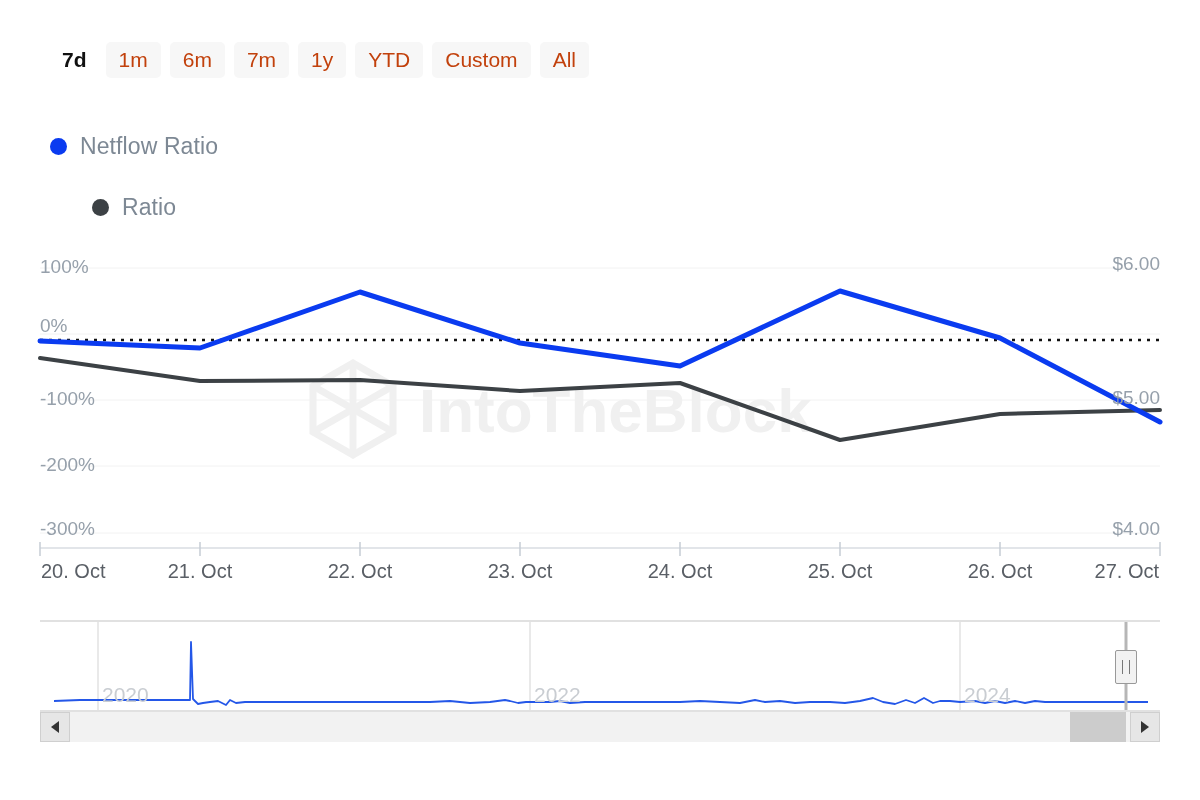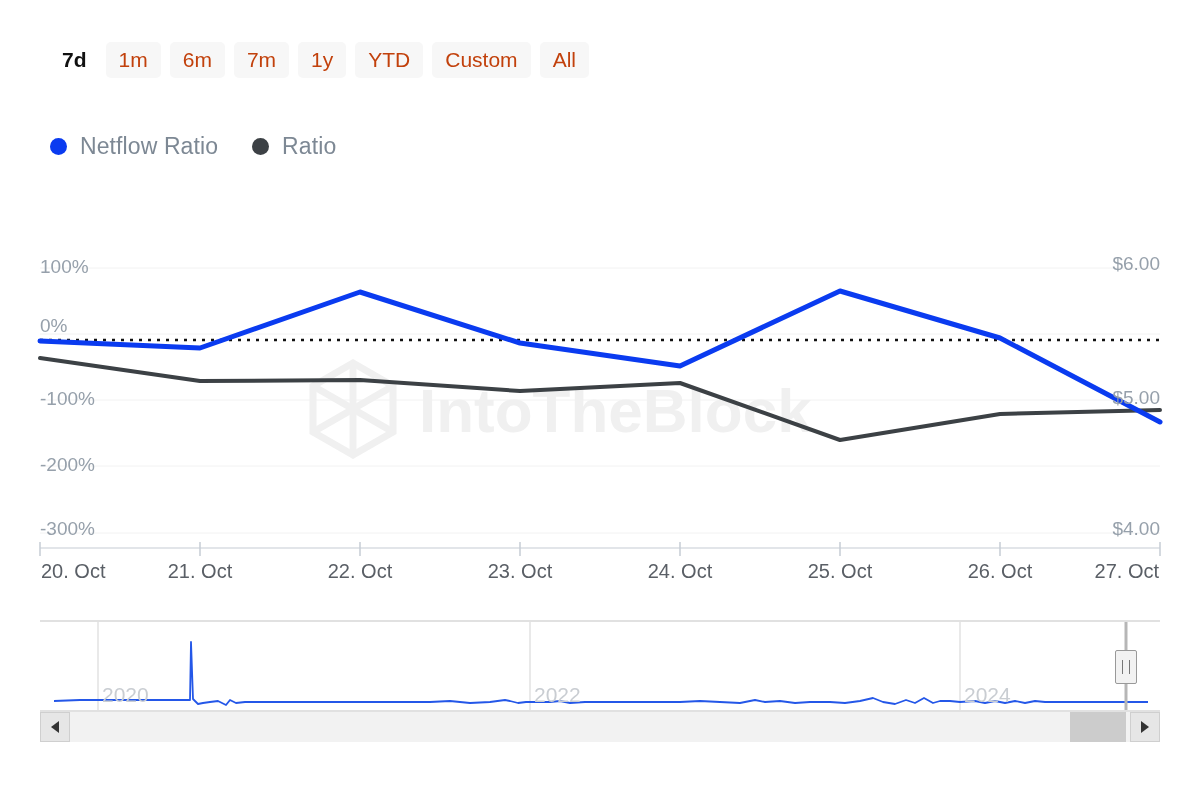--- a/index.html
+++ b/index.html
@@ -13,21 +13,21 @@
   
   .range-bar{position:absolute;left:56px;top:42px;display:flex;align-items:center;gap:9px;}
   .range-btn{
     font-size:21px;color:#c2410c;background:#f7f7f7;border:none;border-radius:5px;
     padding:7px 13px;line-height:1.05;cursor:pointer;font-family:inherit;
     white-space:nowrap;
   }
   .range-btn.selected{background:transparent;font-weight:bold;color:#111;padding-left:6px;padding-right:10px;}
 
   
-  .legend{position:absolute;left:50px;top:133px;display:flex;align-items:center;gap:34px;}
+  .legend{position:absolute;left:50px;top:133px;display:flex;align-items:center;gap:34px;flex-direction:column;}
   .legend-item{display:flex;align-items:center;gap:13px;cursor:pointer;}
   .legend-dot{width:17px;height:17px;border-radius:50%;display:block;}
   .legend-label{font-size:23px;color:#7d8894;letter-spacing:.1px;}
 
   
   .chart-area{position:absolute;left:0;top:0;width:1200px;height:600px;}
   .chart-svg{display:block;}
   .axis-label{font-size:19px;fill:#96a0ab;font-family:"Liberation Sans","DejaVu Sans",sans-serif;}
   .xaxis-label{font-size:20px;fill:#5a5f66;font-family:"Liberation Sans","DejaVu Sans",sans-serif;}
   .watermark-text{font-size:62px;fill:#f0f0f0;font-family:"Liberation Sans","DejaVu Sans",sans-serif;font-weight:bold;}

